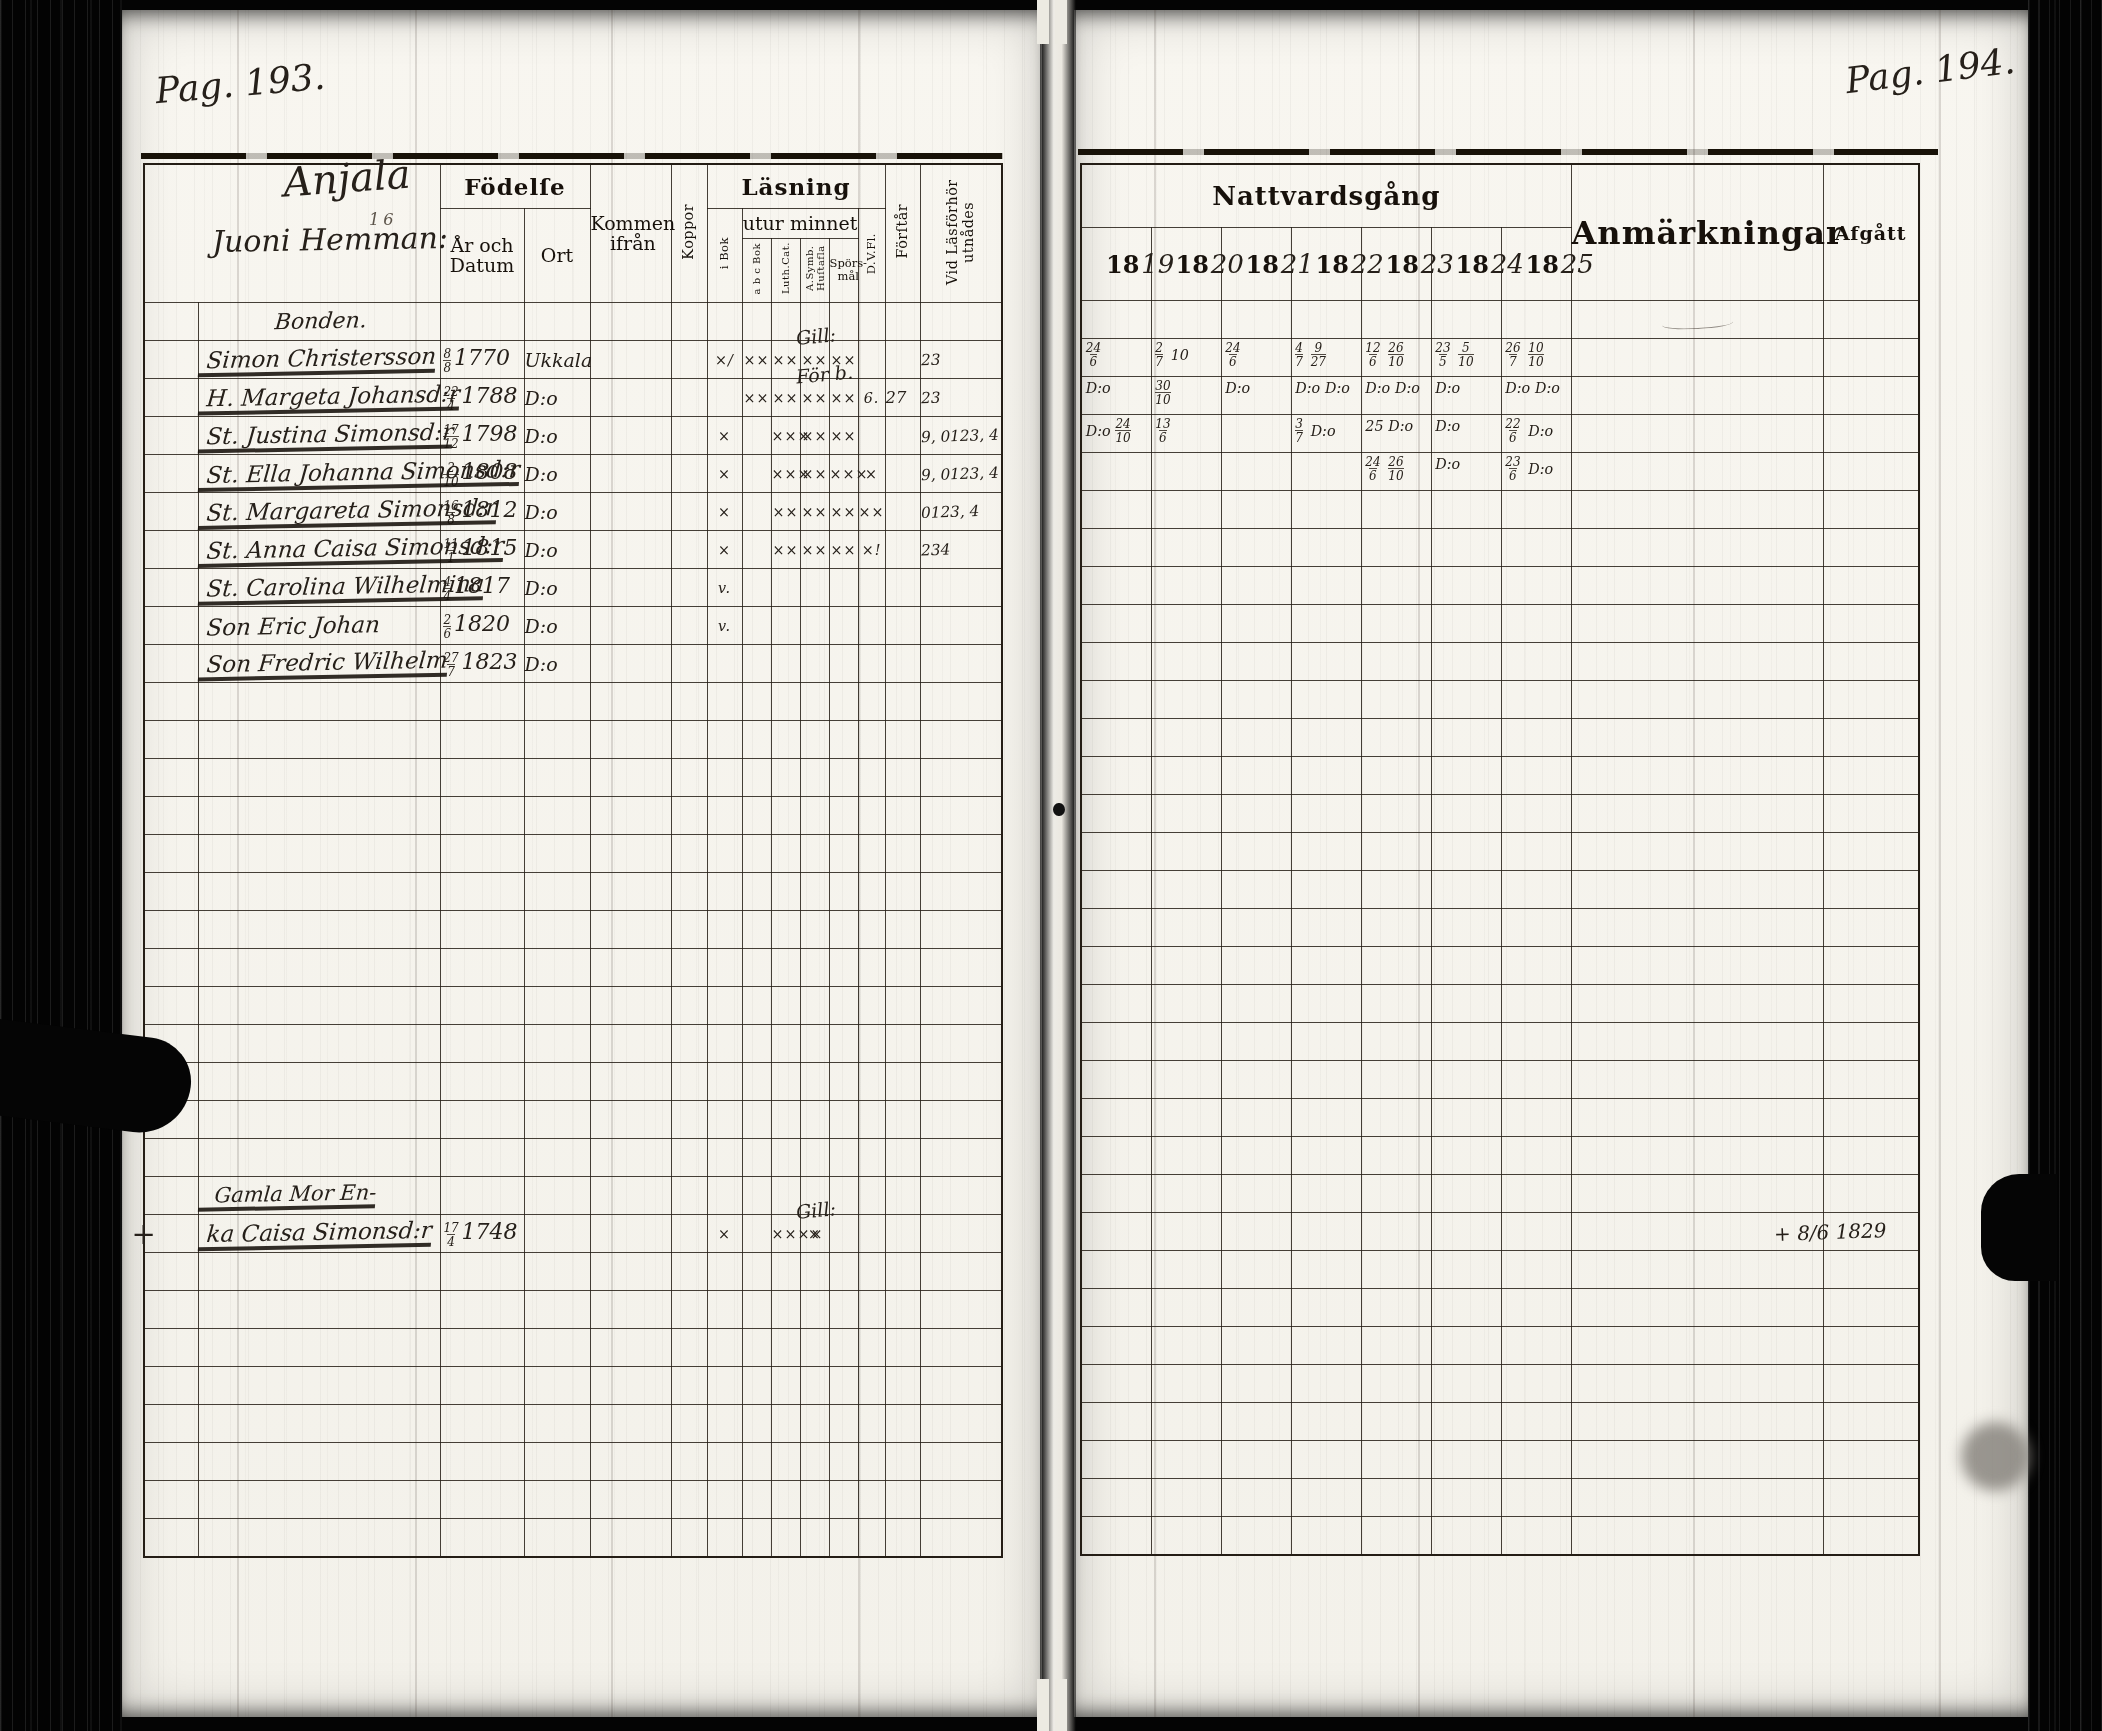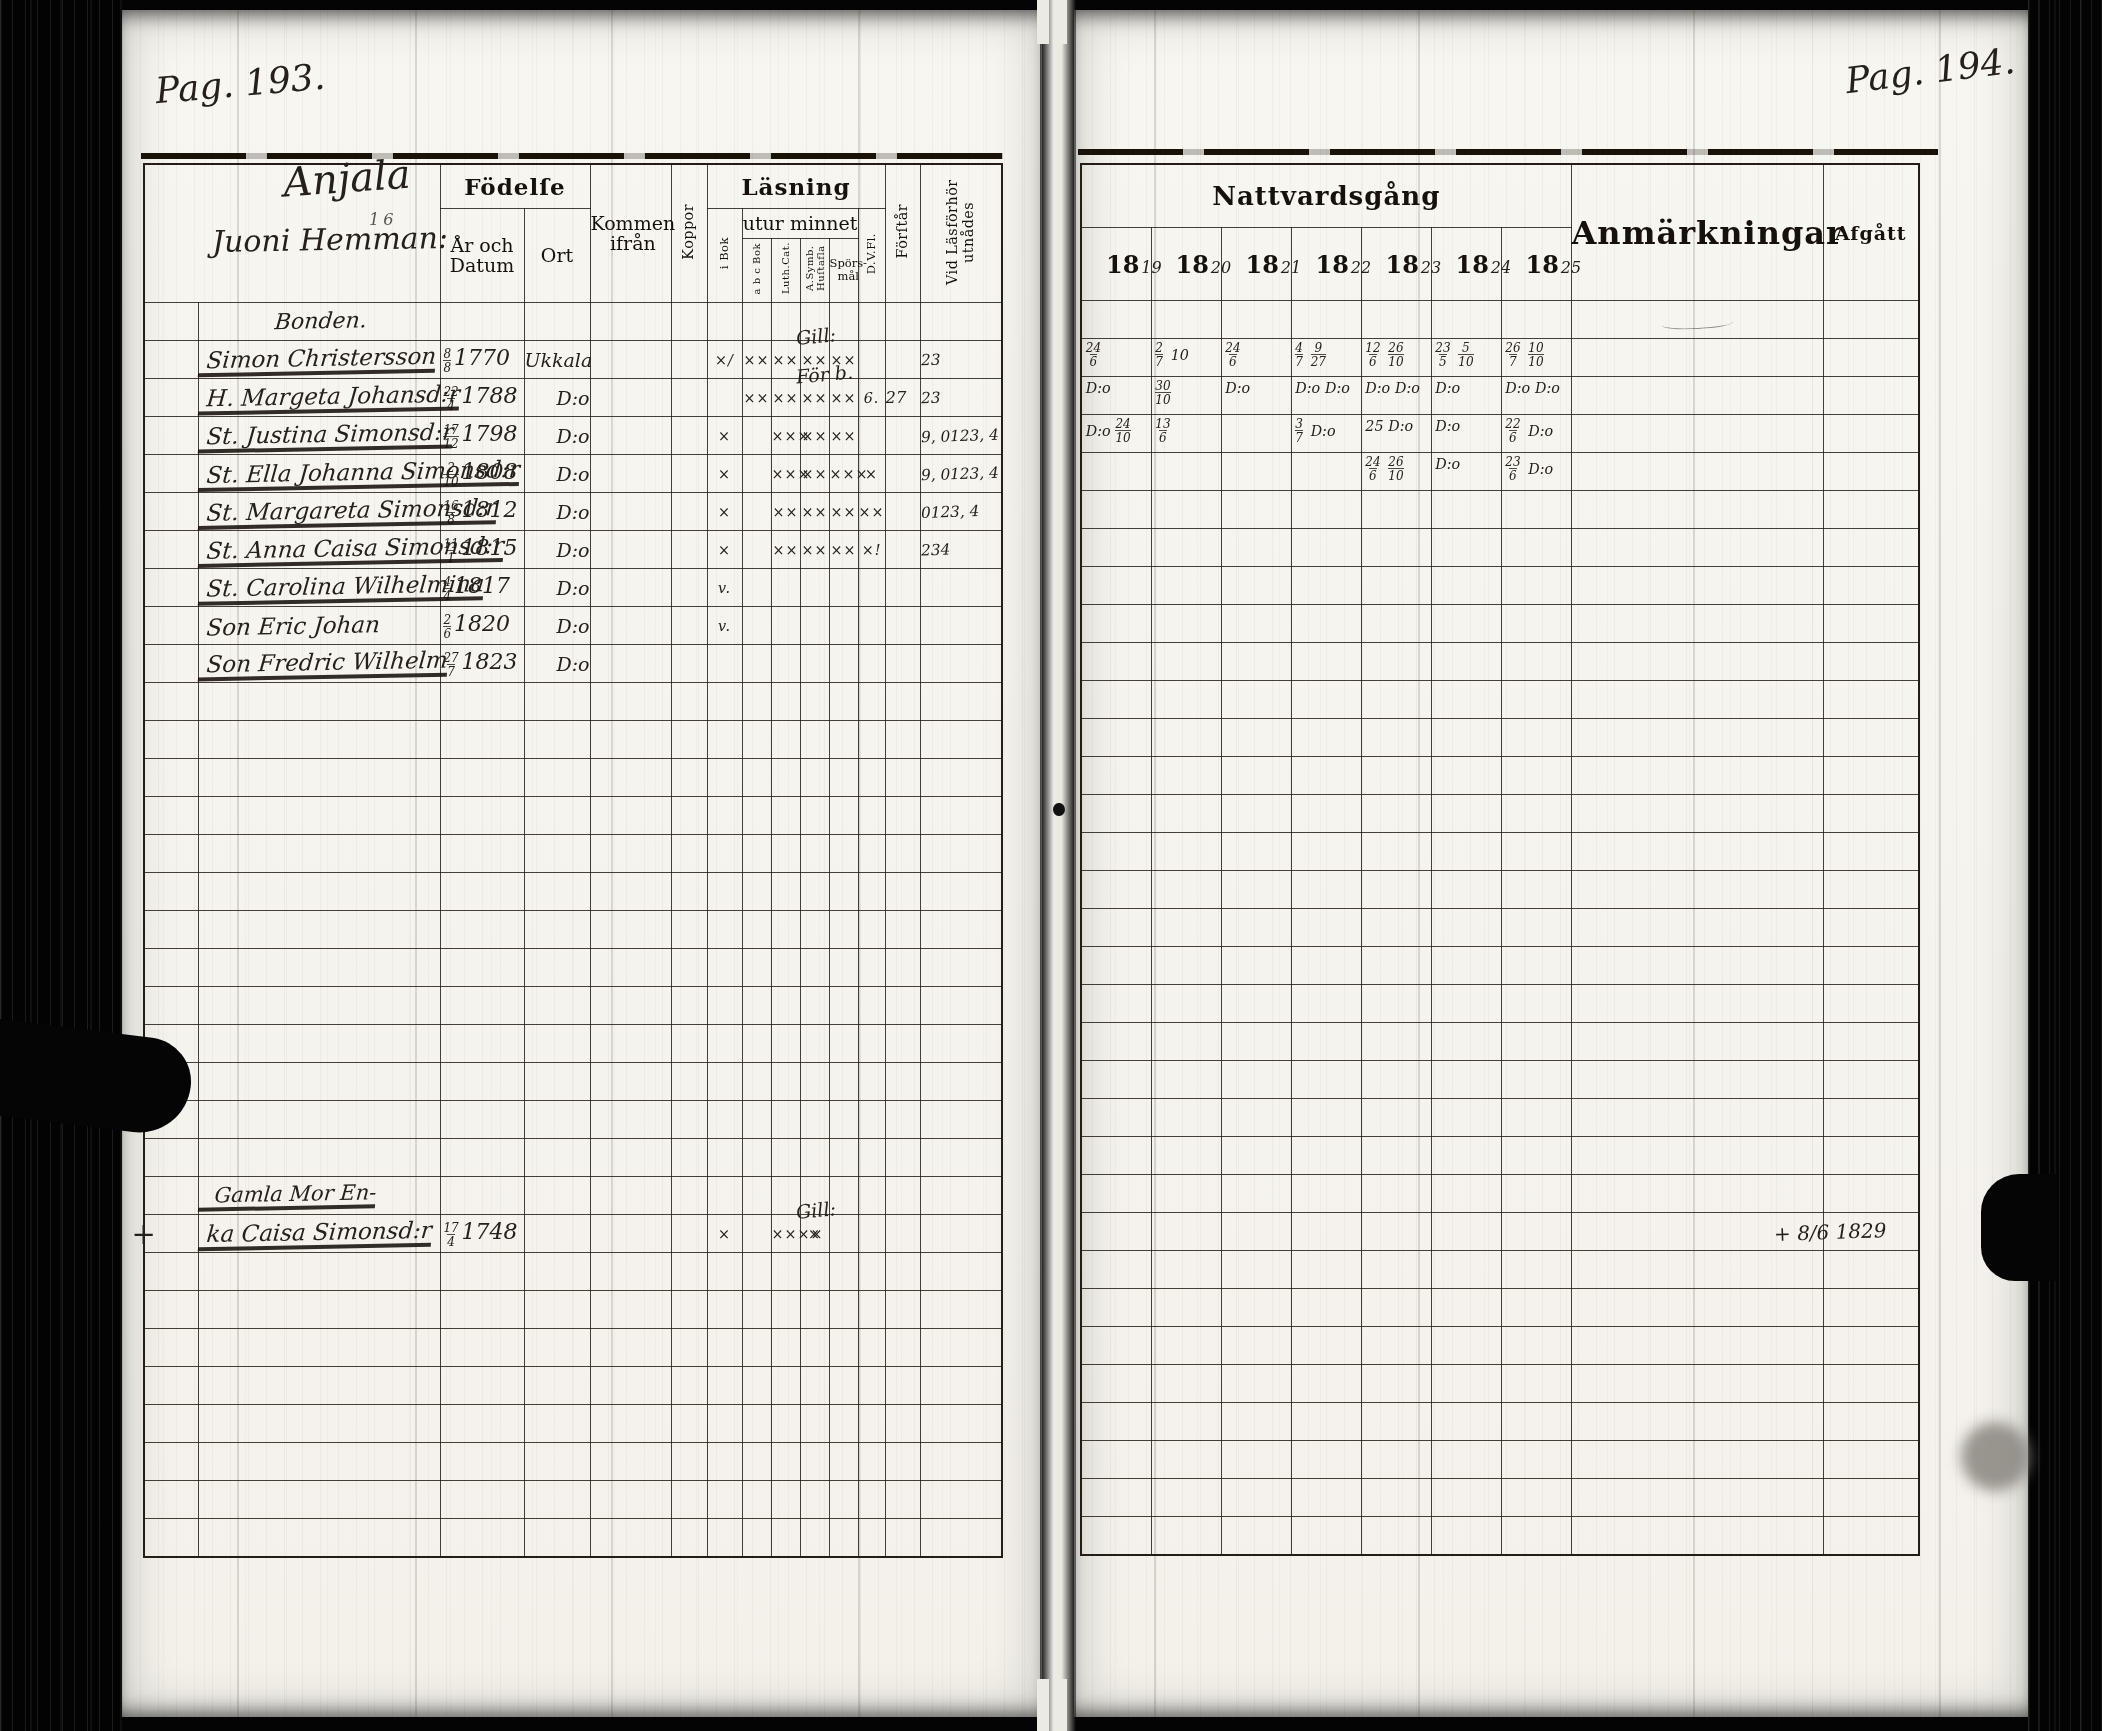--- a/index.html
+++ b/index.html
@@ -75,33 +75,33 @@
   .name-text{font-size:23px;white-space:nowrap;display:inline-block;padding-left:7.6px;
     transform:rotate(-1.1deg) skewX(-6deg);}
   .smear{border-bottom:4.8px solid rgba(22,16,10,.88);}
   tr.heading .name-text{padding-left:76px;font-size:22px;}
   tr.note .name-text{padding-left:15.3px;font-size:21px;}
   td.c-date{white-space:nowrap;padding-left:2.9px;}
   .frac{display:inline-flex;flex-direction:column;align-items:center;font-size:12px;line-height:1;
     vertical-align:middle;margin-right:2.9px;font-family:"DejaVu Serif",serif;font-style:italic;color:#26201a;}
   .frac .den{border-top:1px solid rgba(38,30,22,.8);padding-top:1px;}
   .yr{font-size:22px;}
-  td.c-ort{text-align:right;margin-top:8px;} .ort-text{font-size:19px;}
+  td.c-ort{text-align:left;margin-top:8px;} .ort-text{font-size:19px;}
   td.c-mark{text-align:center;} .mark{font-size:14.3px;letter-spacing:1px;white-space:nowrap;}
   td.c-spors{position:relative;}
   .grade{position:absolute;left:-34px;top:-16.3px;font-size:19px;white-space:nowrap;transform:rotate(-5deg);z-index:4;}
   .grade2{font-size:16.3px;}
   td.c-vid{text-align:left;} .vid-text{font-size:15.3px;white-space:nowrap;display:inline-block;transform:rotate(-2deg);}
   .cross{font-size:29px;font-style:normal;display:inline-block;transform:translateX(-13.4px);}
   
   td.c-year{vertical-align:top;}
   .comm{display:flex;gap:4.8px;align-items:center;padding:2.9px 0 0 3.8px;white-space:nowrap;}
   .tok{font-size:14.3px;font-family:"DejaVu Serif",serif;font-style:italic;color:#26201a;}
   .yr-printed{font-size:24px;font-weight:bold;margin-left:24px;}
-  .yr-script{font-size:16px;font-style:italic;margin-left:1.9px;}
+  .yr-script{font-size:26px;font-style:italic;margin-left:1.9px;}
   td.c-afgatt{position:relative;}
   .afgatt-text{font-size:20px;white-space:nowrap;display:inline-block;transform:translateX(-50px) rotate(-2deg);}
   .scribble{width:71px;height:9.6px;border-bottom:1.9px solid rgba(45,35,28,.5);border-radius:50%;
     transform:rotate(-3deg);margin:7.6px auto 0;}
 </style>
 </head>
 <body>
 
 <div class="band" id="band-left"></div>
 <div class="band" id="band-right"></div>

